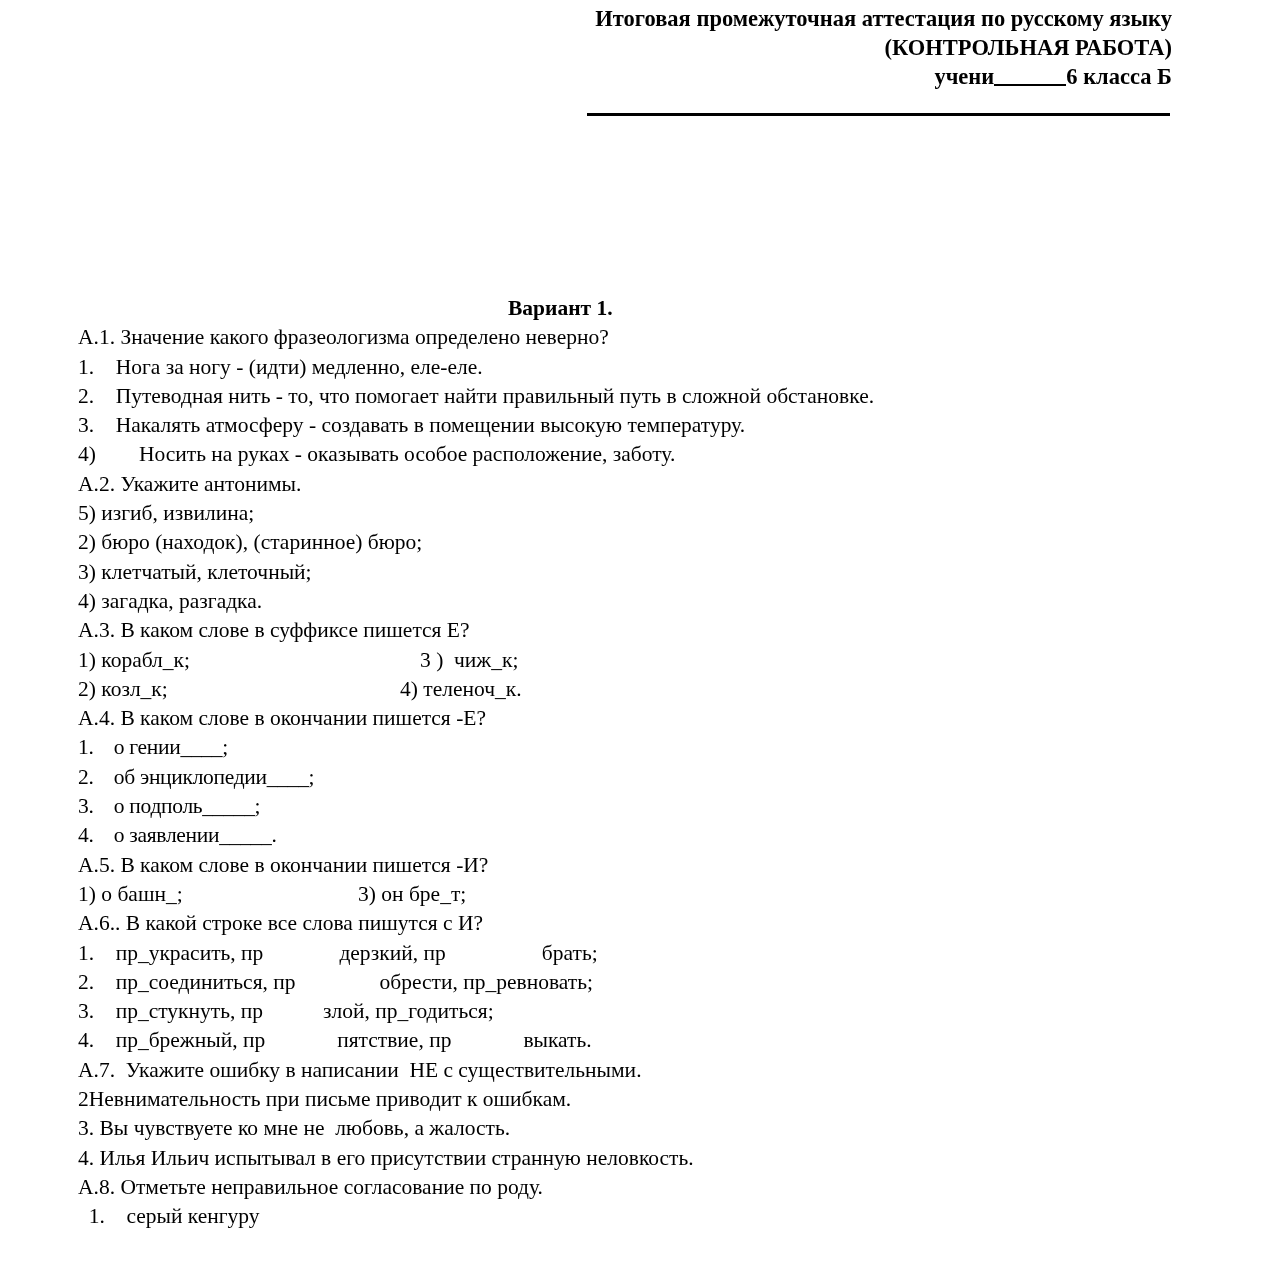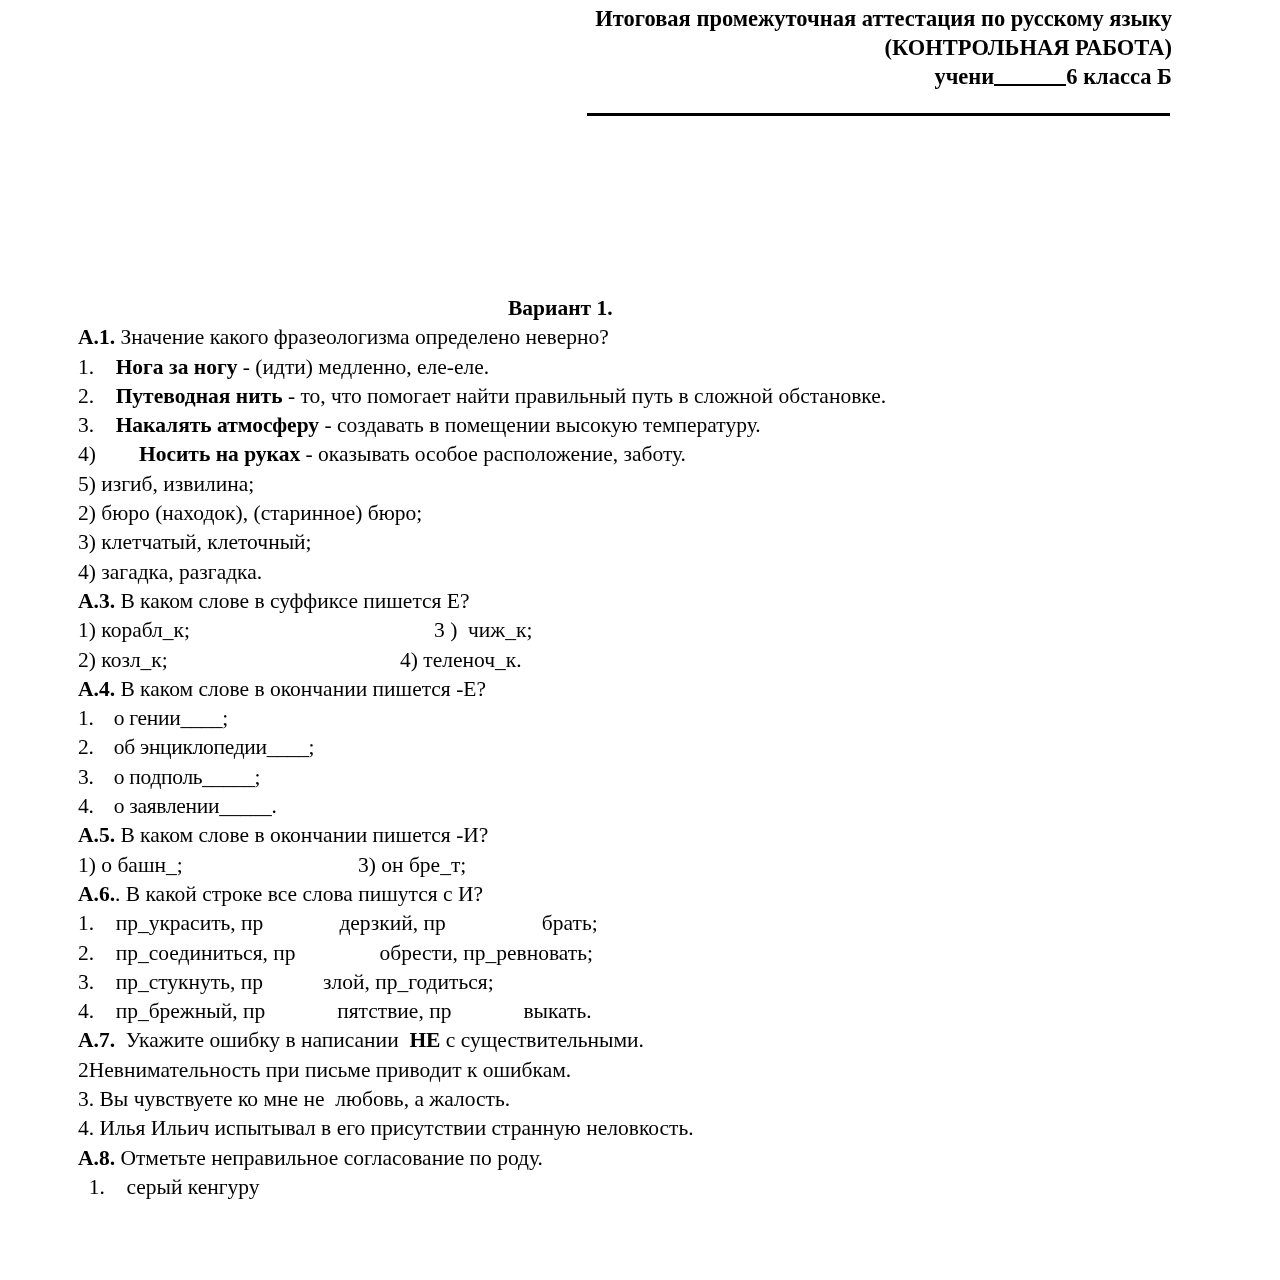--- a/index.html
+++ b/index.html
@@ -64,32 +64,32 @@
     font-weight: bold;
     margin-left: 430px;
     margin-bottom: 0;
     white-space: pre;
   }
 
   .line {
     white-space: pre;
     margin: 0;
   }
-  .line b { font-weight: bold; }
+  .line b { font-weight: normal; }
 
   
   .cols {
     position: relative;
     white-space: pre;
   }
   .cols .c2 {
     position: absolute;
     top: 0;
   }
-  .c2-a3-1 { left: 356px; }
+  .c2-a3-1 { left: 342px; }
   .c2-a3-2 { left: 322px; }
   .c2-a5   { left: 280px; }
 
   
   .gap-a  { display: inline-block; width: 76px; }
   .gap-b  { display: inline-block; width: 84px; }
   .gap-c  { display: inline-block; width: 96px; }
   .gap-d  { display: inline-block; width: 60px; }
   .gap-e  { display: inline-block; width: 72px; }
 
@@ -114,20 +114,21 @@
 
     <div>
       <div class="line"><b>А.1.</b><span> </span><span>Значение какого фразеологизма определено неверно?</span></div>
       <div class="line"><span>1.</span><span>    </span><b>Нога за ногу</b><span> - (идти) медленно, еле-еле.</span></div>
       <div class="line"><span>2.</span><span>    </span><b>Путеводная нить</b><span> - то, что помогает найти правильный путь в сложной обстановке.</span></div>
       <div class="line"><span>3.</span><span>    </span><b>Накалять атмосферу</b><span> - создавать в помещении высокую температуру.</span></div>
       <div class="line"><span>4)</span><span>        </span><b>Носить на руках</b><span> - оказывать особое расположение, заботу.</span></div>
     </div>
 
     <div>
+      <div class="line"><b>А.2.</b><span> </span><span>Укажите антонимы.</span></div>
       <div class="line">5) изгиб, извилина;</div>
       <div class="line">2) бюро (находок), (старинное) бюро;</div>
       <div class="line">3) клетчатый, клеточный;</div>
       <div class="line">4) загадка, разгадка.</div>
     </div>
 
     <div>
       <div class="line"><b>А.3.</b><span> </span><span>В каком слове в суффиксе пишется Е?</span></div>
       <div class="cols"><span>1) корабл_к;</span><span class="c2 c2-a3-1">3 )  чиж_к;</span></div>
       <div class="cols"><span>2) козл_к;</span><span class="c2 c2-a3-2">4) теленоч_к.</span></div>

